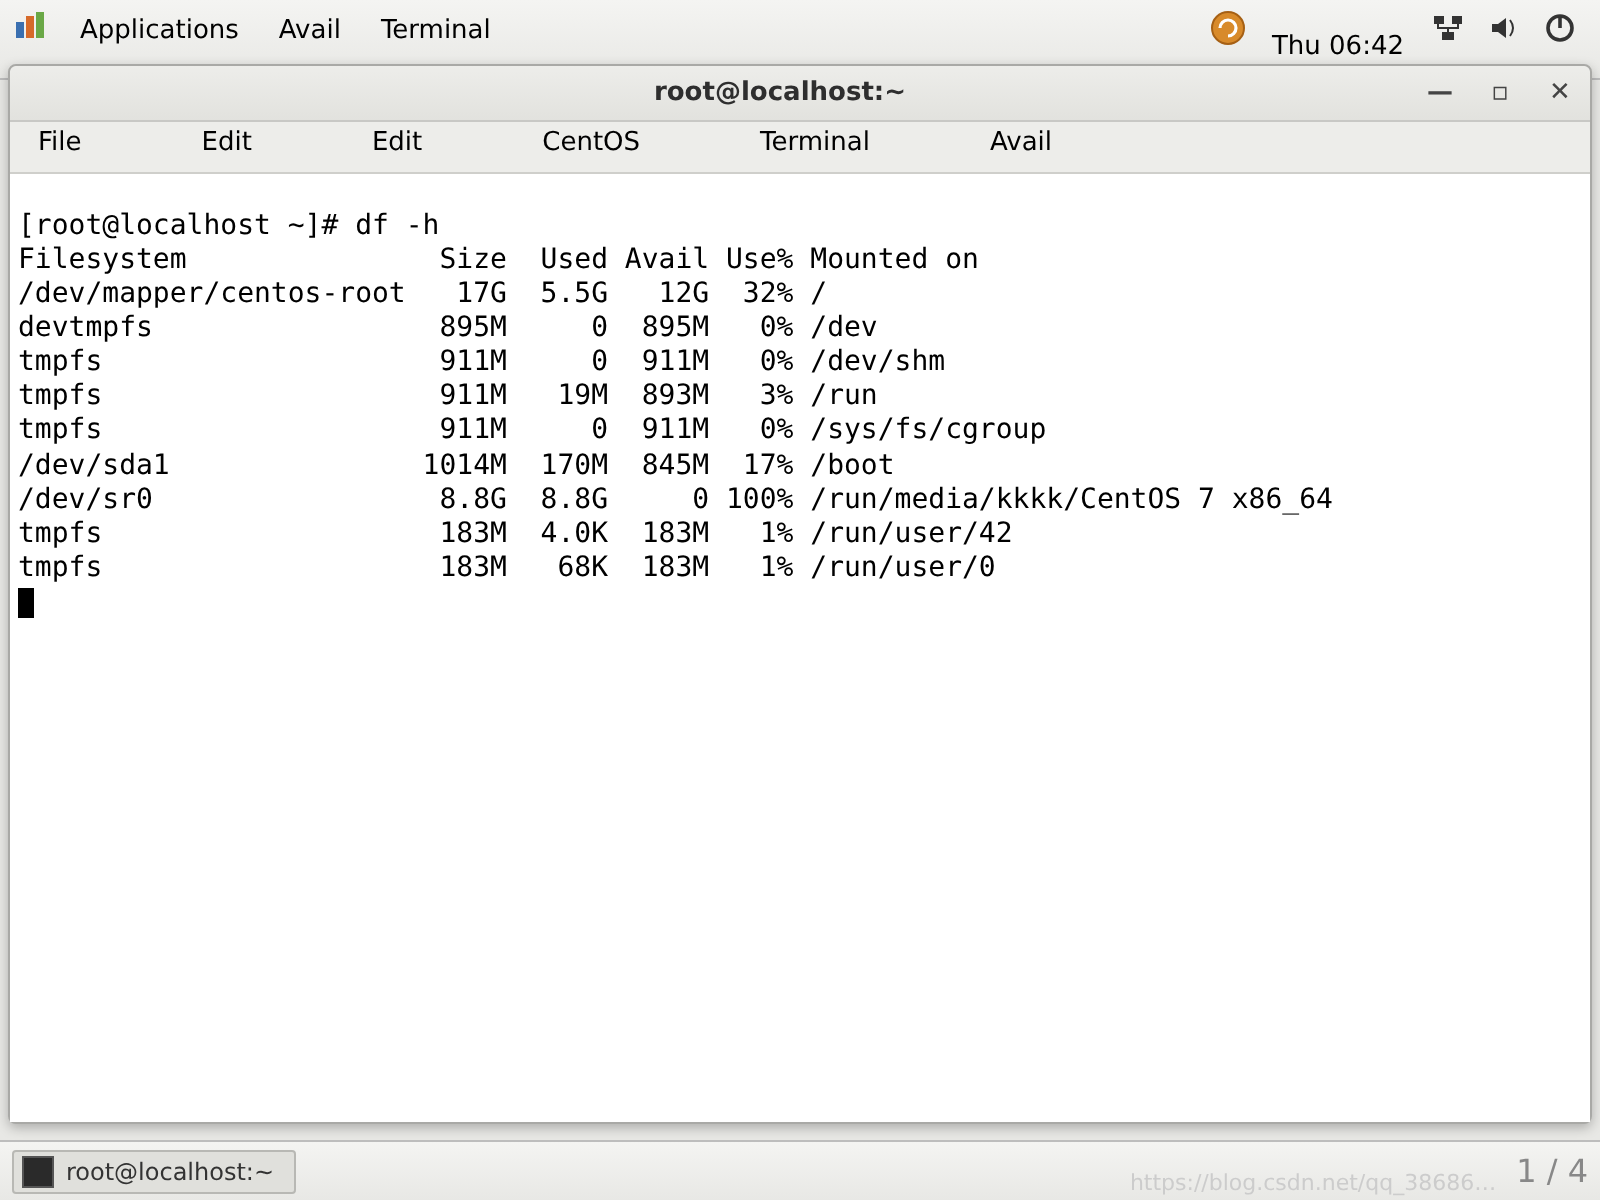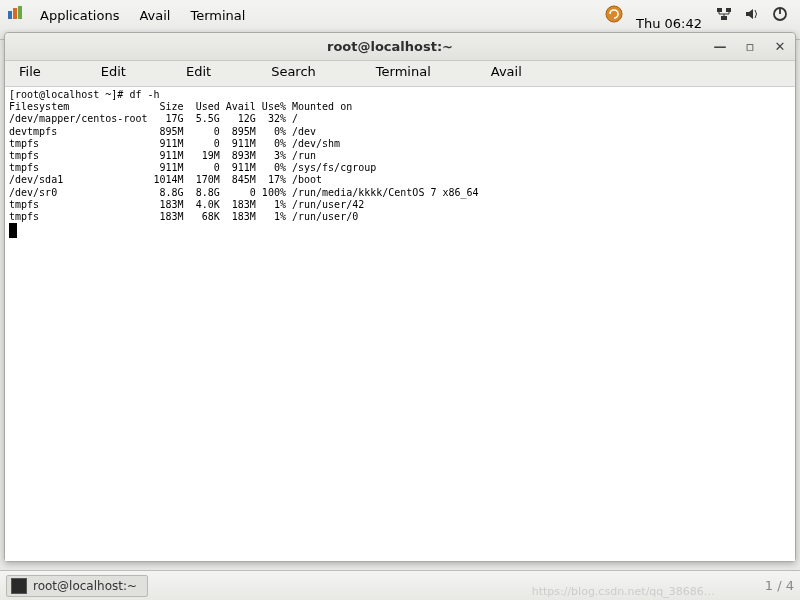--- a/index.html
+++ b/index.html
@@ -95,23 +95,23 @@
       padding: 3px 10px;
       cursor: default;
     }
 
     
     .terminal {
       flex: 1;
       background: #ffffff;
       color: #000;
       font-family: "DejaVu Sans Mono", monospace;
-      font-size: 10px;
+      font-size: 14px;
       line-height: 1.22;
-      padding: 2px 4px;
+      padding: 18px 4px;
       white-space: pre;
       overflow: hidden;
     }
     .cursor-block {
       display: inline-block;
       width: 8px; height: 15px;
       background: #000;
       vertical-align: text-bottom;
     }
 
@@ -143,21 +143,21 @@
       border: 1px solid #555;
       display: inline-block;
     }
     .bottom-panel .spacer { flex: 1; }
     .watermark {
       color: #ccc;
       font-size: 11px;
       margin-right: 10px;
       margin-top: 12px;
     }
-    .pager { color: #888; font-size: 13px; margin-left: 40px; }
+    .pager { color: #888; font-size: 16px; }
   </style>
 </head>
 <body>
 
 <div class="top-panel">
   <span class="apps-icon">
     <svg width="18" height="18" viewBox="0 0 18 18">
       <rect x="2" y="7" width="4" height="8" fill="#3a6fb0"></rect>
       <rect x="7" y="4" width="4" height="11" fill="#d66a2a"></rect>
       <rect x="12" y="2" width="4" height="13" fill="#6aa846"></rect>
@@ -201,21 +201,21 @@
     <div class="winbtn-pad"></div>
     <div class="title">root@localhost:~</div>
     <div class="win-btn">—</div>
     <div class="win-btn">▫</div>
     <div class="win-btn">✕</div>
   </div>
   <div class="menubar">
     <div class="menu">File</div>
     <div class="menu">Edit</div>
     <div class="menu">Edit</div>
-    <div class="menu">Search</div>
+    <div class="menu">CentOS</div>
     <div class="menu">Terminal</div>
     <div class="menu">Avail</div>
   </div>
   <div class="terminal" id="term">[root@localhost ~]# df -h
 Filesystem               Size  Used Avail Use% Mounted on
 /dev/mapper/centos-root   17G  5.5G   12G  32% /
 devtmpfs                 895M     0  895M   0% /dev
 tmpfs                    911M     0  911M   0% /dev/shm
 tmpfs                    911M   19M  893M   3% /run
 tmpfs                    911M     0  911M   0% /sys/fs/cgroup

